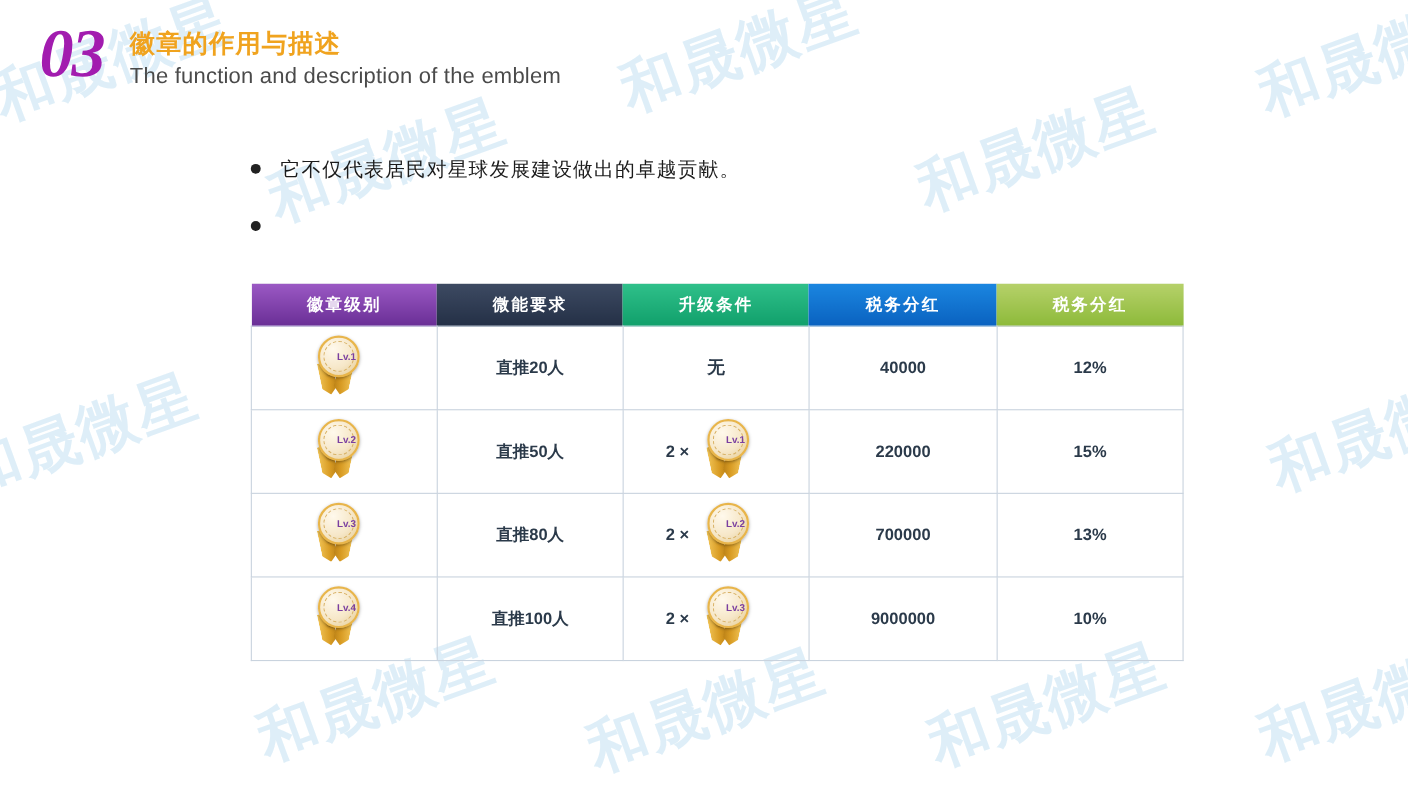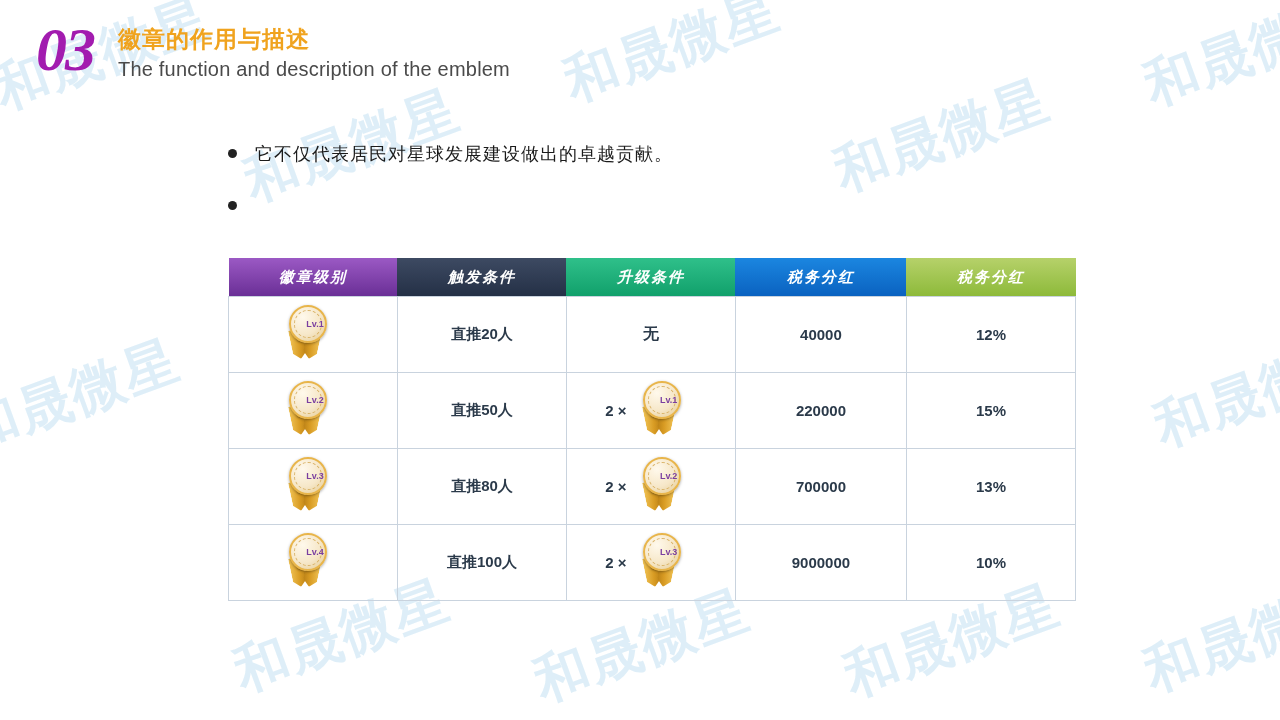--- a/index.html
+++ b/index.html
@@ -119,21 +119,20 @@
   table.badge-table th {
     height: 38px;
     color: #ffffff;
     font-size: 15px;
     font-weight: bold;
     letter-spacing: 2px;
     font-family: "Liberation Sans", sans-serif;
     border: none;
     text-align: center;
     padding: 0;
-    font-style: italic;
   }
   table.badge-table td {
     border: 1px solid #c9d3de;
     height: 75px;
     text-align: center;
     vertical-align: middle;
     font-family: "Liberation Sans", sans-serif;
     font-size: 15px;
     font-weight: bold;
     color: #2b3a4a;
@@ -279,21 +278,21 @@
     <colgroup>
       <col class="col-1">
         <col class="col-2">
         <col class="col-3">
         <col class="col-4">
         <col class="col-5">
     </colgroup>
     <thead>
       <tr>
         <th class="th-1">徽章级别</th>
-        <th class="th-2">触发条件</th>
+        <th class="th-2">微能要求</th>
         <th class="th-3">升级条件</th>
         <th class="th-4">税务分红</th>
         <th class="th-5">税务分红</th>
       </tr>
     </thead>
     <tbody>
 
       <tr>
         <td>
           <span class="medal">

